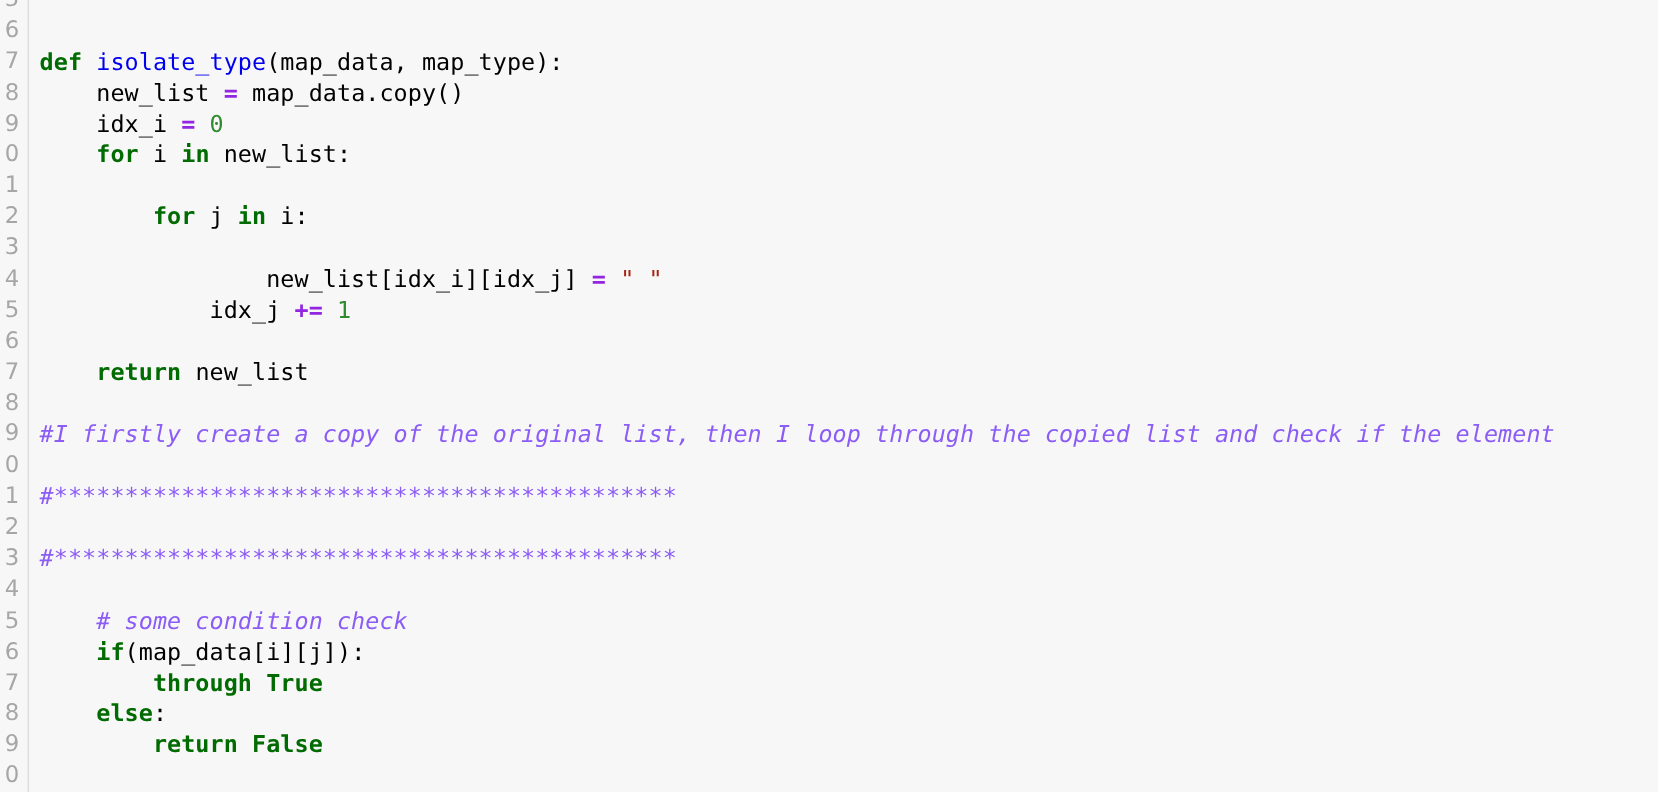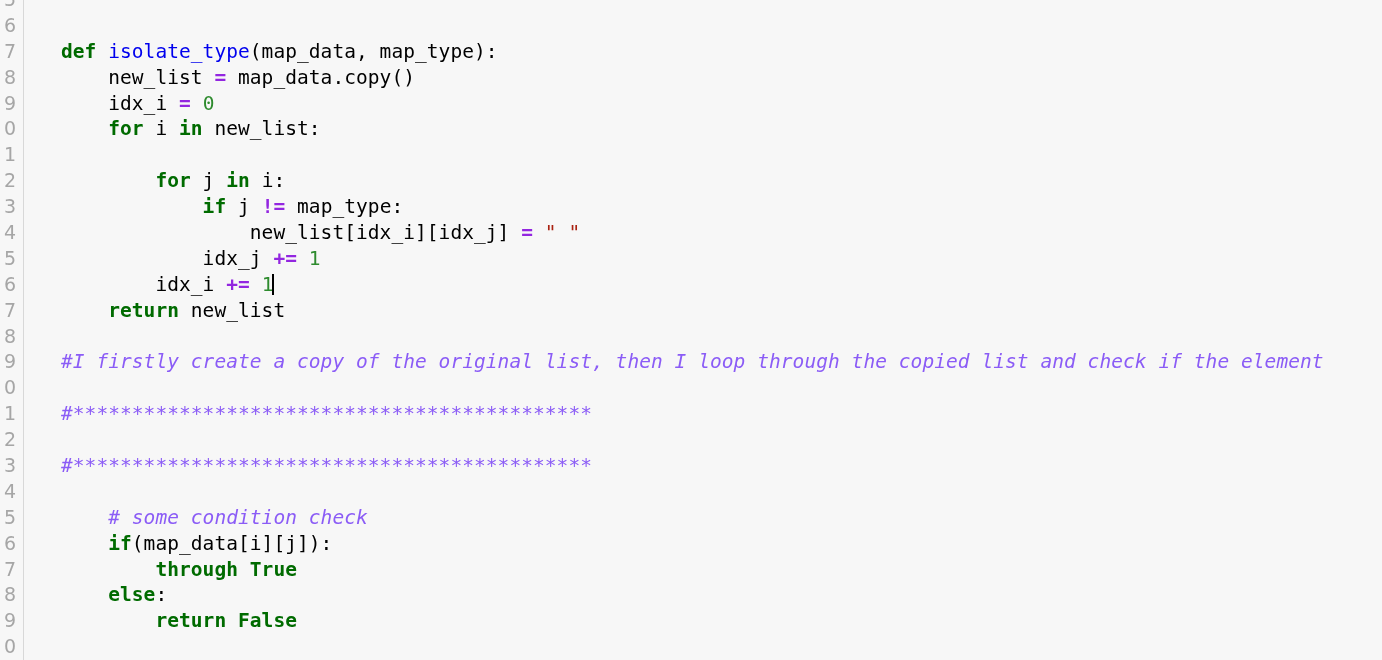--- a/index.html
+++ b/index.html
@@ -61,21 +61,20 @@
     letter-spacing: 0px;
   }
 
   .code {
     position: absolute;
     left: 33px;
     top: 0;
     font-size: 19.5px;
     color: #000000;
     letter-spacing: 0.06px;
-    margin-left: 28px;
   }
 
   
   .kw   { color: #006b00; font-weight: bold; }   
   .fn   { color: #0000ee; }                      
   .cmt  { color: #8b5cf6; font-style: italic; }  
   .str  { color: #aa2211; }                      
   .op   { color: #9326e0; font-weight: bold; }   
   .num  { color: #2e8b2e; }                      
   .plain{ color: #000000; }
@@ -97,24 +96,24 @@
   <div class="gutter-bg"></div>
   <div id="plane">
       <div class="row"><span class="lineno">5</span><span class="code"><span class="cmt">"</span></span></div>
       <div class="row"><span class="lineno">6</span><span class="code"></span></div>
       <div class="row"><span class="lineno">7</span><span class="code"><span class="kw">def </span><span class="fn">isolate_type</span><span class="plain">(map_data, map_type):</span></span></div>
       <div class="row"><span class="lineno">8</span><span class="code"><span class="plain">    new_list </span><span class="op">=</span><span class="plain"> map_data.copy()</span></span></div>
       <div class="row"><span class="lineno">9</span><span class="code"><span class="plain">    idx_i </span><span class="op">=</span><span class="plain"> </span><span class="num">0</span></span></div>
       <div class="row"><span class="lineno">0</span><span class="code"><span class="plain">    </span><span class="kw">for</span><span class="plain"> i </span><span class="kw">in</span><span class="plain"> new_list:</span></span></div>
       <div class="row"><span class="lineno">1</span></div>
       <div class="row"><span class="lineno">2</span><span class="code"><span class="plain">        </span><span class="kw">for</span><span class="plain"> j </span><span class="kw">in</span><span class="plain"> i:</span></span></div>
-      <div class="row"><span class="lineno">3</span><span class="code"><span class="plain">            </span><span class="kw">if</span><span class="plain"> j </span><span class="op">!=</span><span class="plain"> map_type:</span></span></div>
+      <div class="row"><span class="lineno">3</span></div>
       <div class="row"><span class="lineno">4</span><span class="code"><span class="plain">                new_list[idx_i][idx_j] </span><span class="op">=</span><span class="plain"> </span><span class="str">" "</span></span></div>
       <div class="row"><span class="lineno">5</span><span class="code"><span class="plain">            idx_j </span><span class="op">+=</span><span class="plain"> </span><span class="num">1</span></span></div>
-      <div class="row"><span class="lineno">6</span><span class="code"><span class="plain">        idx_i </span><span class="op">+=</span><span class="plain"> </span><span class="num">1</span><span class="caret"></span></span></div>
+      <div class="row"><span class="lineno">6</span></div>
       <div class="row"><span class="lineno">7</span><span class="code"><span class="plain">    </span><span class="kw">return</span><span class="plain"> new_list</span></span></div>
       <div class="row"><span class="lineno">8</span><span class="code"></span></div>
       <div class="row"><span class="lineno">9</span><span class="code"><span class="cmt">#I firstly create a copy of the original list, then I loop through the copied list and check if the element</span></span></div>
       <div class="row"><span class="lineno">0</span><span class="code"></span></div>
       <div class="row"><span class="lineno">1</span><span class="code"><span class="cmt">#********************************************</span></span></div>
       <div class="row"><span class="lineno">2</span></div>
       <div class="row"><span class="lineno">3</span><span class="code"><span class="cmt">#********************************************</span></span></div>
       <div class="row"><span class="lineno">4</span></div>
       <div class="row"><span class="lineno">5</span><span class="code"><span class="plain">    </span><span class="cmt"># some condition check</span></span></div>
       <div class="row"><span class="lineno">6</span><span class="code"><span class="plain">    </span><span class="kw">if</span><span class="plain">(map_data[i][j]):</span></span></div>

